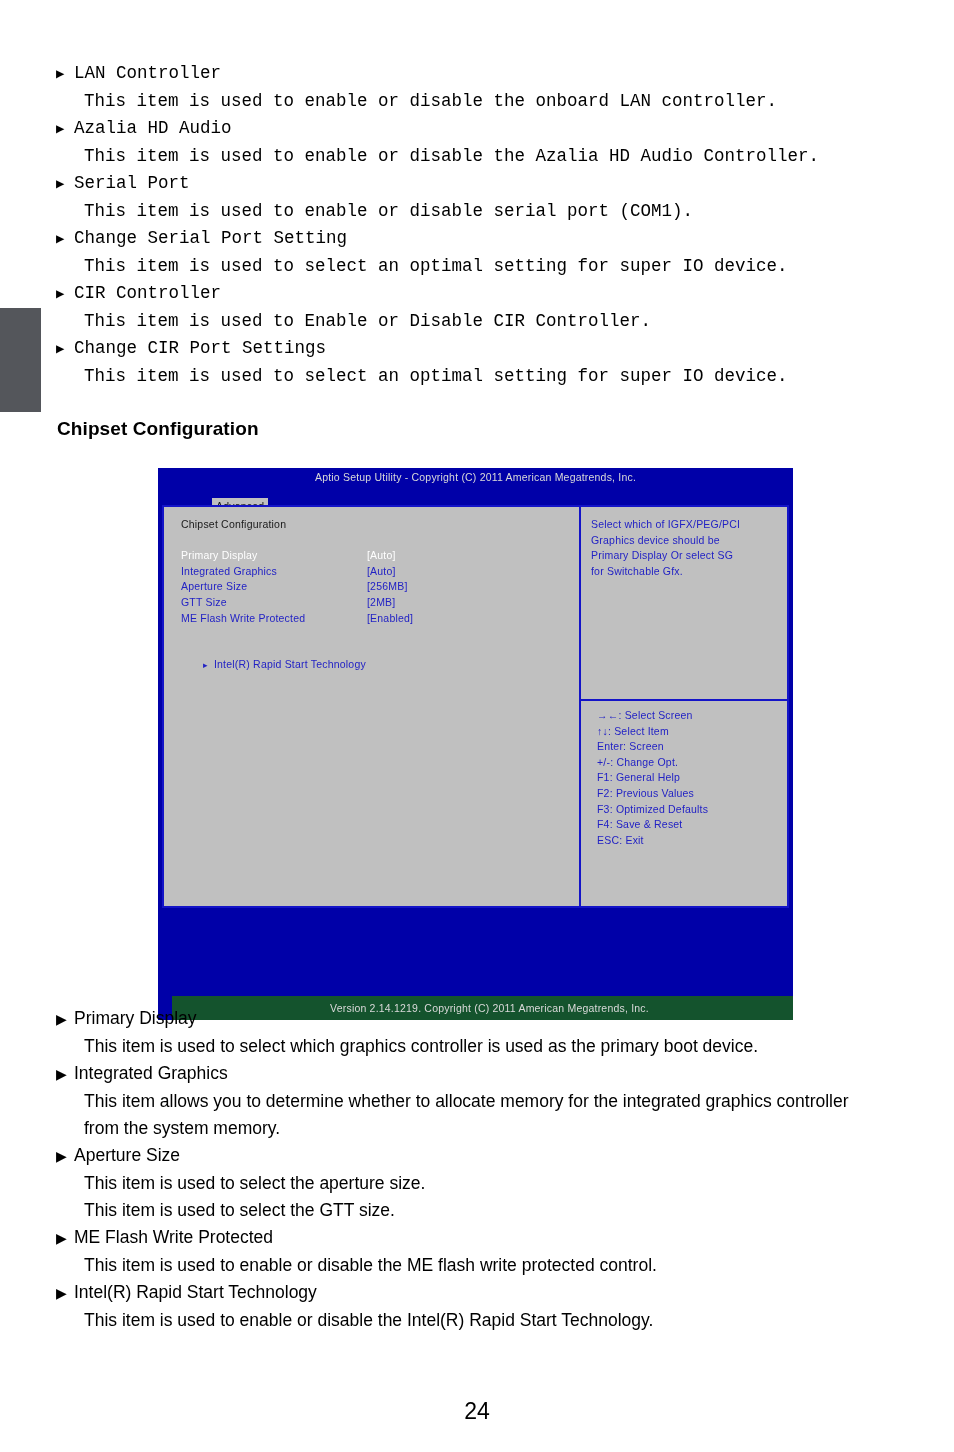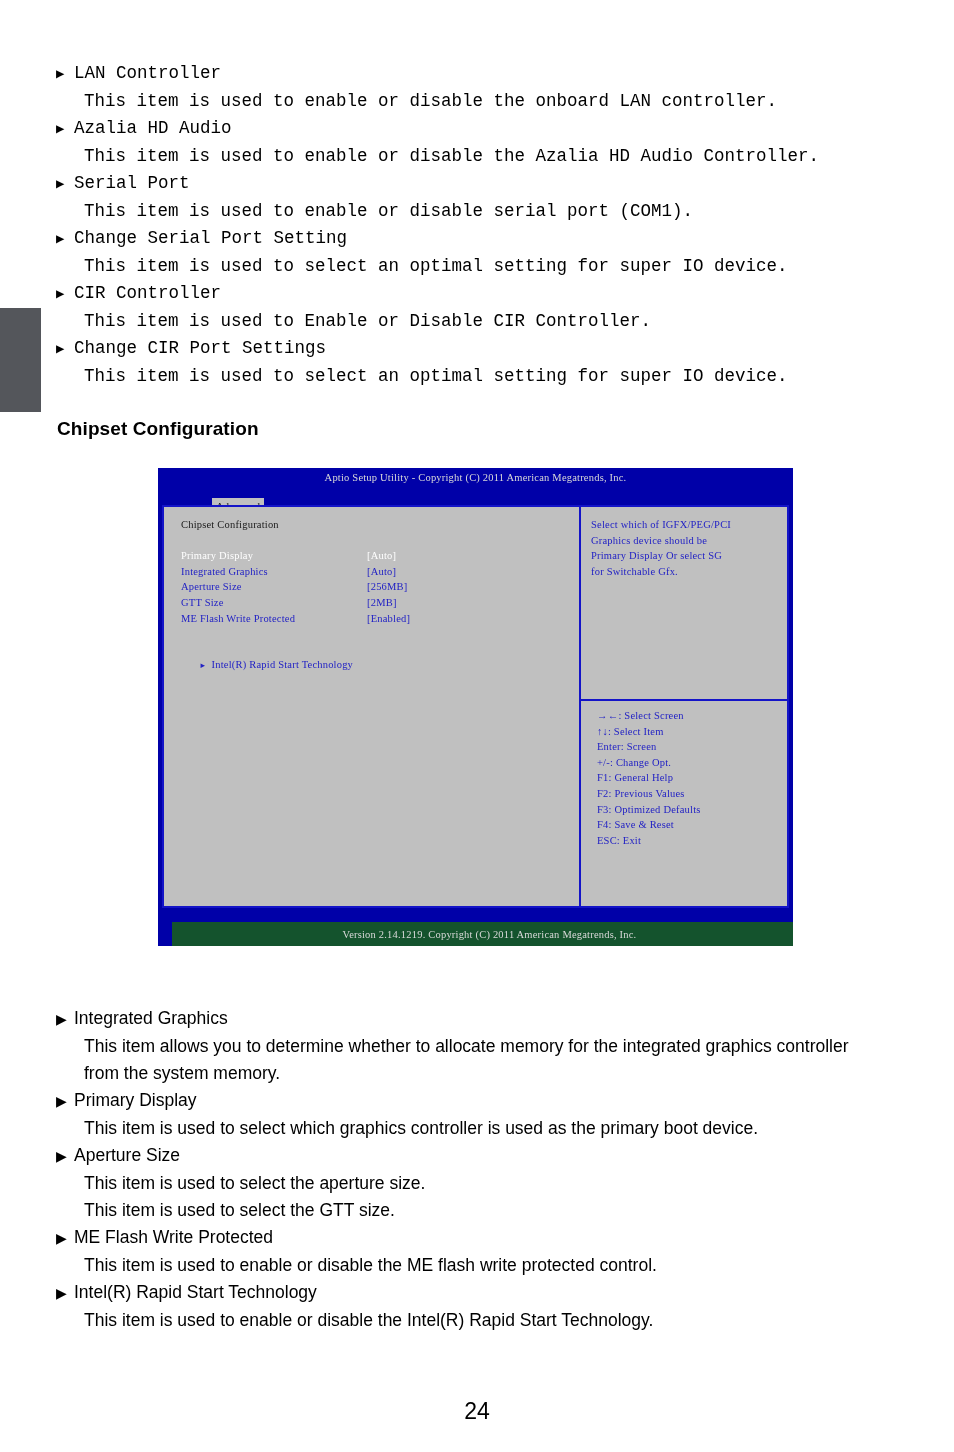--- a/index.html
+++ b/index.html
@@ -85,23 +85,23 @@
     letter-spacing: 0.1px;
     color: #000;
   }
 
   
   .bios {
     position: absolute;
     left: 158px;
     top: 468px;
     width: 635px;
-    height: 478px;
+    height: 552px;
     background: #0000a8;
-    font-family: Liberation Serif, serif;
+    font-family: Liberation Sans, sans-serif;
     font-size: 10.5px;
     line-height: 15.6px;
     box-sizing: border-box;
     overflow: hidden;
   }
   .bios-titlebar {
     position: relative;
     height: 18px;
     background: #0000a8;
   }
@@ -307,28 +307,28 @@
   </div>
 
   <div class="bios-footer">
     <div class="bios-footer-text">Version 2.14.1219. Copyright (C) 2011 American Megatrends, Inc.</div>
   </div>
 
 </div>
 
 <div class="doc-list bottom" id="bottom-list">
     <div class="item">
+      <div class="item-title"><span class="tri">▶</span><span>Primary Display</span></div>
+      <div class="item-desc">This item is used to select which graphics controller is used as the primary boot device.</div>
+    </div>
+    <div class="item">
       <div class="item-title"><span class="tri">▶</span><span>Integrated Graphics</span></div>
       <div class="item-desc">This item allows you to determine whether to allocate memory for the integrated graphics controller from the system memory.</div>
     </div>
     <div class="item">
-      <div class="item-title"><span class="tri">▶</span><span>Primary Display</span></div>
-      <div class="item-desc">This item is used to select which graphics controller is used as the primary boot device.</div>
-    </div>
-    <div class="item">
       <div class="item-title"><span class="tri">▶</span><span>Aperture Size</span></div>
       <div class="item-desc">This item is used to select the aperture size.</div>
     </div>
     <div class="item">
       <div class="item-desc">This item is used to select the GTT size.</div>
     </div>
     <div class="item">
       <div class="item-title"><span class="tri">▶</span><span>ME Flash Write Protected</span></div>
       <div class="item-desc">This item is used to enable or disable the ME flash write protected control.</div>
     </div>

